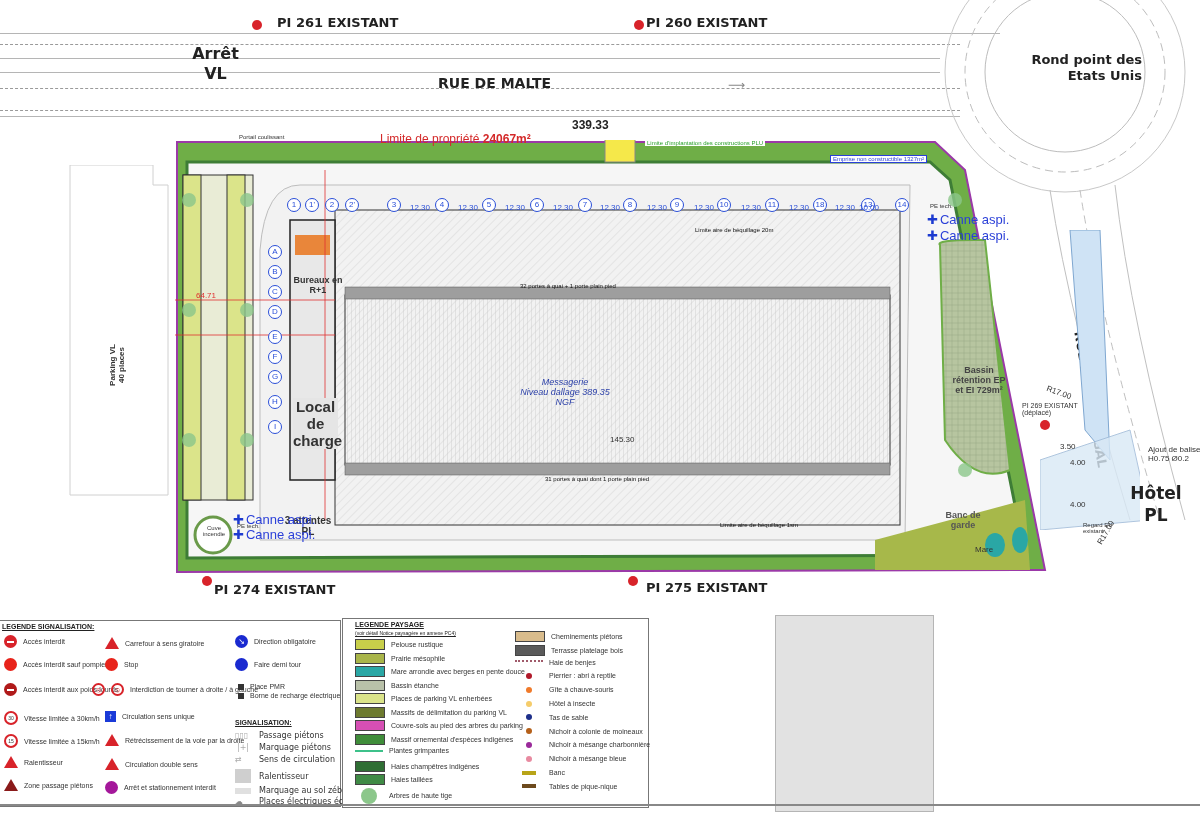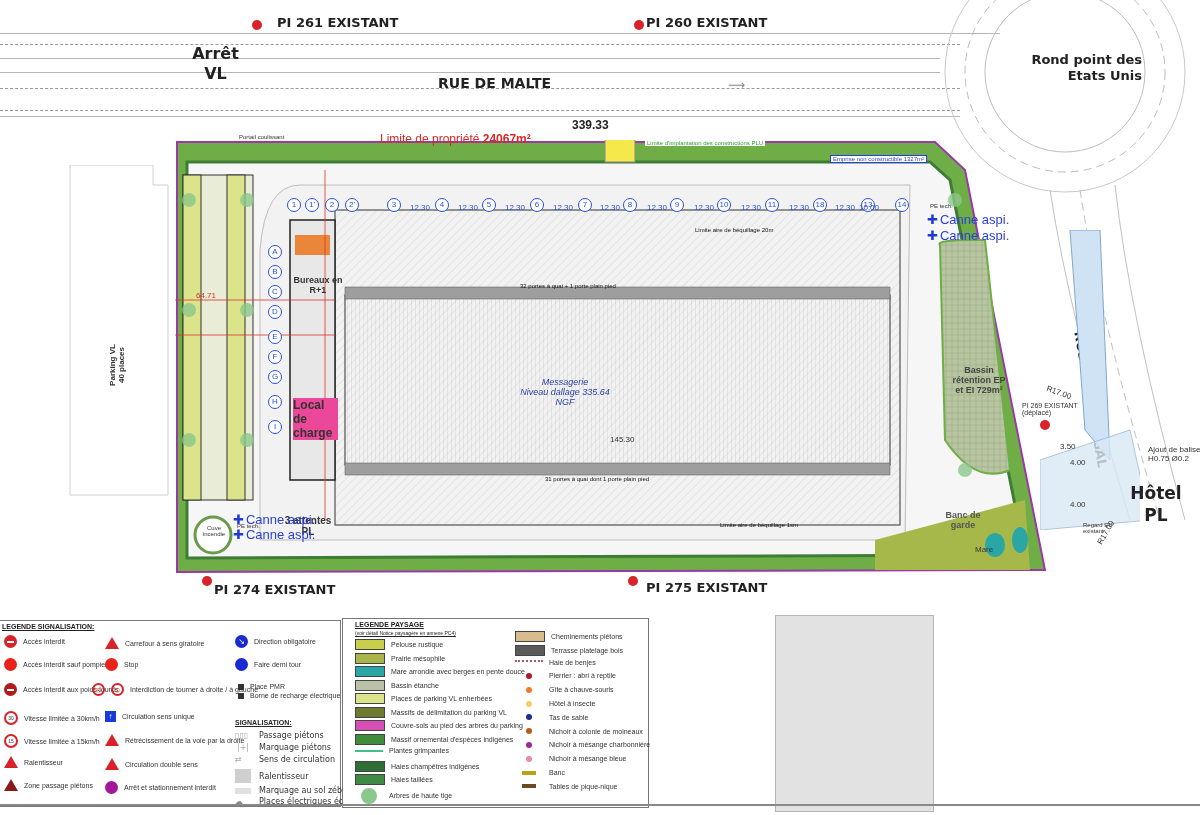--- a/index.html
+++ b/index.html
@@ -175,24 +175,24 @@
 
   <div class="abs" style="left:205px;top:-8px;font-size:12px;color:#d42a2a;white-space:nowrap;">
     <span>Limite de propriété</span>
     <b>24067m²</b>
   </div>
   <div class="abs" style="left:397px;top:-22px;font-size:12px;font-weight:bold;">339.33</div>
   <div class="abs" style="left:470px;top:0px;font-size:6px;color:#2ba02b;background:#fff;padding:0 2px;">Limite d'implantation des constructions PLU</div>
   <div class="abs" style="left:655px;top:15px;font-size:6px;color:#2a3fd8;background:#fff;border:1px solid #2a3fd8;padding:0 2px;">Emprise non constructible 1327m²</div>
   <div class="abs" style="left:345px;top:237px;font-size:9px;color:#2a3fa8;font-style:italic;text-align:center;width:90px;">
     <div>Messagerie</div>
-    <div>Niveau dallage 335.64 NGF</div>
+    <div>Niveau dallage 389.35 NGF</div>
   </div>
   <div class="abs" style="left:118px;top:135px;font-size:9px;font-weight:bold;color:#333;width:50px;text-align:center;">Bureaux en R+1</div>
-  <div class="abs" style="left:118px;top:258px;font-size:12px;font-weight:bold;color:#333;width:45px;background:#ec4899;">Local de charge</div>
+  <div class="abs" style="left:118px;top:258px;font-size:15px;font-weight:bold;color:#333;width:45px;text-align:center;background:#e5e5e5;">Local de charge</div>
   <div class="abs" style="left:108px;top:375px;font-size:10px;font-weight:bold;color:#333;width:50px;text-align:center;">3 attentes PL</div>
   <div class="abs" style="left:768px;top:370px;font-size:9px;font-weight:bold;color:#555;width:40px;text-align:center;">Banc de garde</div>
   <div class="abs" style="left:775px;top:225px;font-size:9px;font-weight:bold;color:#444;width:58px;text-align:center;">Bassin rétention EP et EI 729m²</div>
   <div class="abs" style="left:800px;top:405px;font-size:8px;color:#333;">Mare</div>
   <div class="abs" style="left:24px;top:385px;font-size:6px;color:#333;width:30px;text-align:center;">Cuve incendie</div>
   <div class="abs" style="left:345px;top:143px;font-size:6px;color:#111;">32 portes à quai + 1 porte plain pied</div>
   <div class="abs" style="left:370px;top:336px;font-size:6px;color:#111;">31 portes à quai dont 1 porte plain pied</div>
   <div class="abs" style="left:520px;top:87px;font-size:6px;color:#111;">Limite aire de béquillage 20m</div>
   <div class="abs" style="left:545px;top:382px;font-size:6px;color:#111;">Limite aire de béquillage 1sm</div>
   <div class="abs" style="left:435px;top:295px;font-size:8px;color:#333;">145.30</div>

